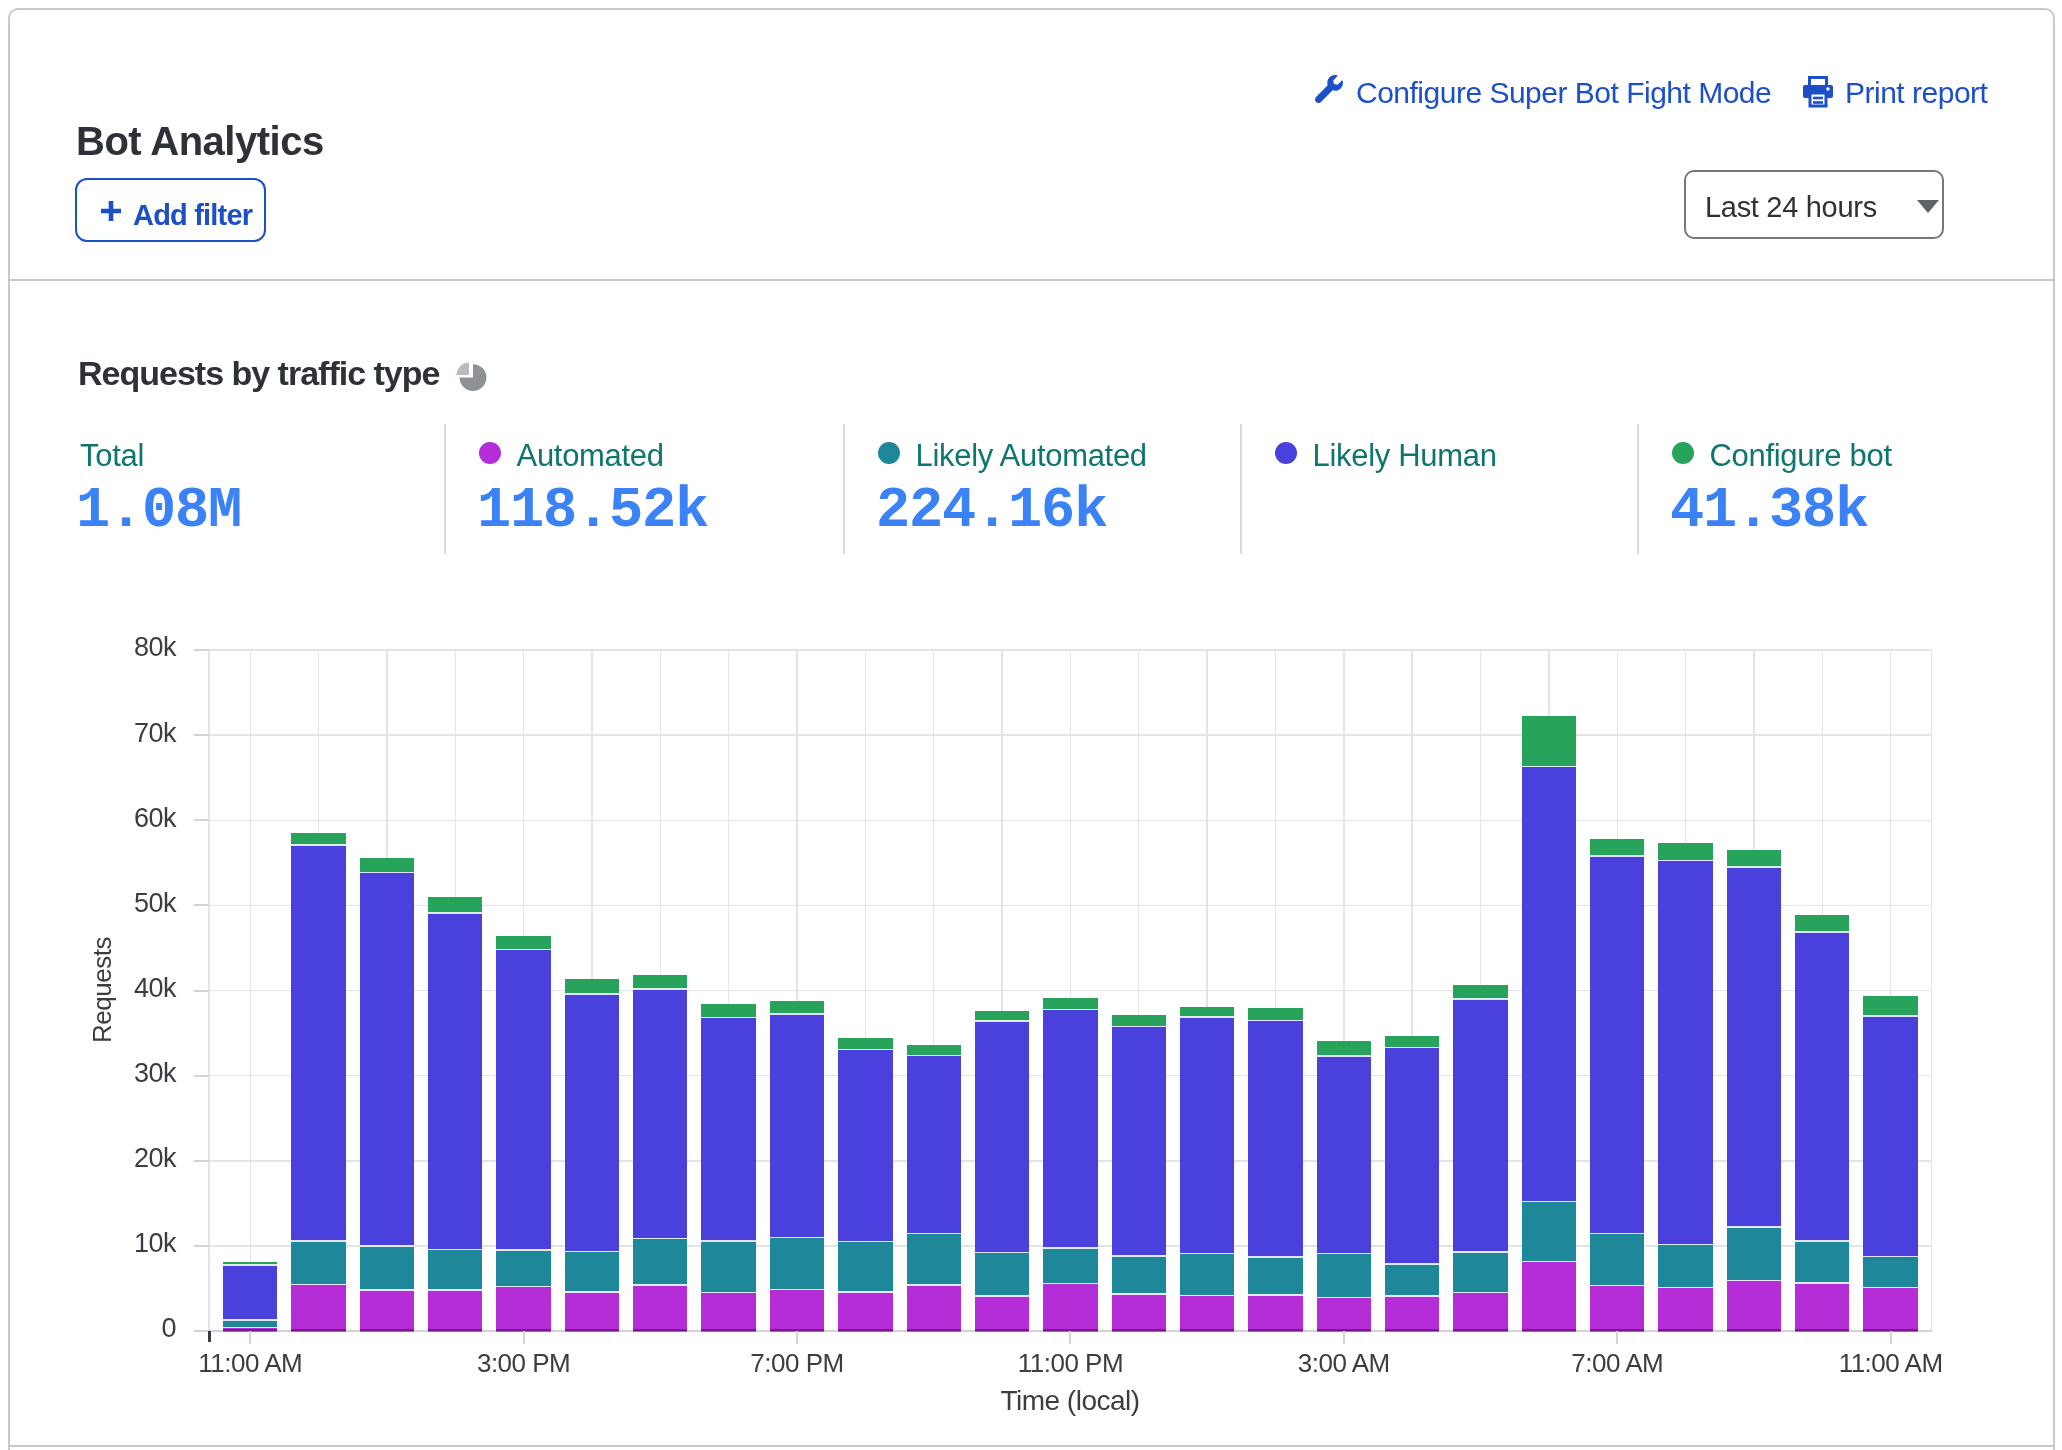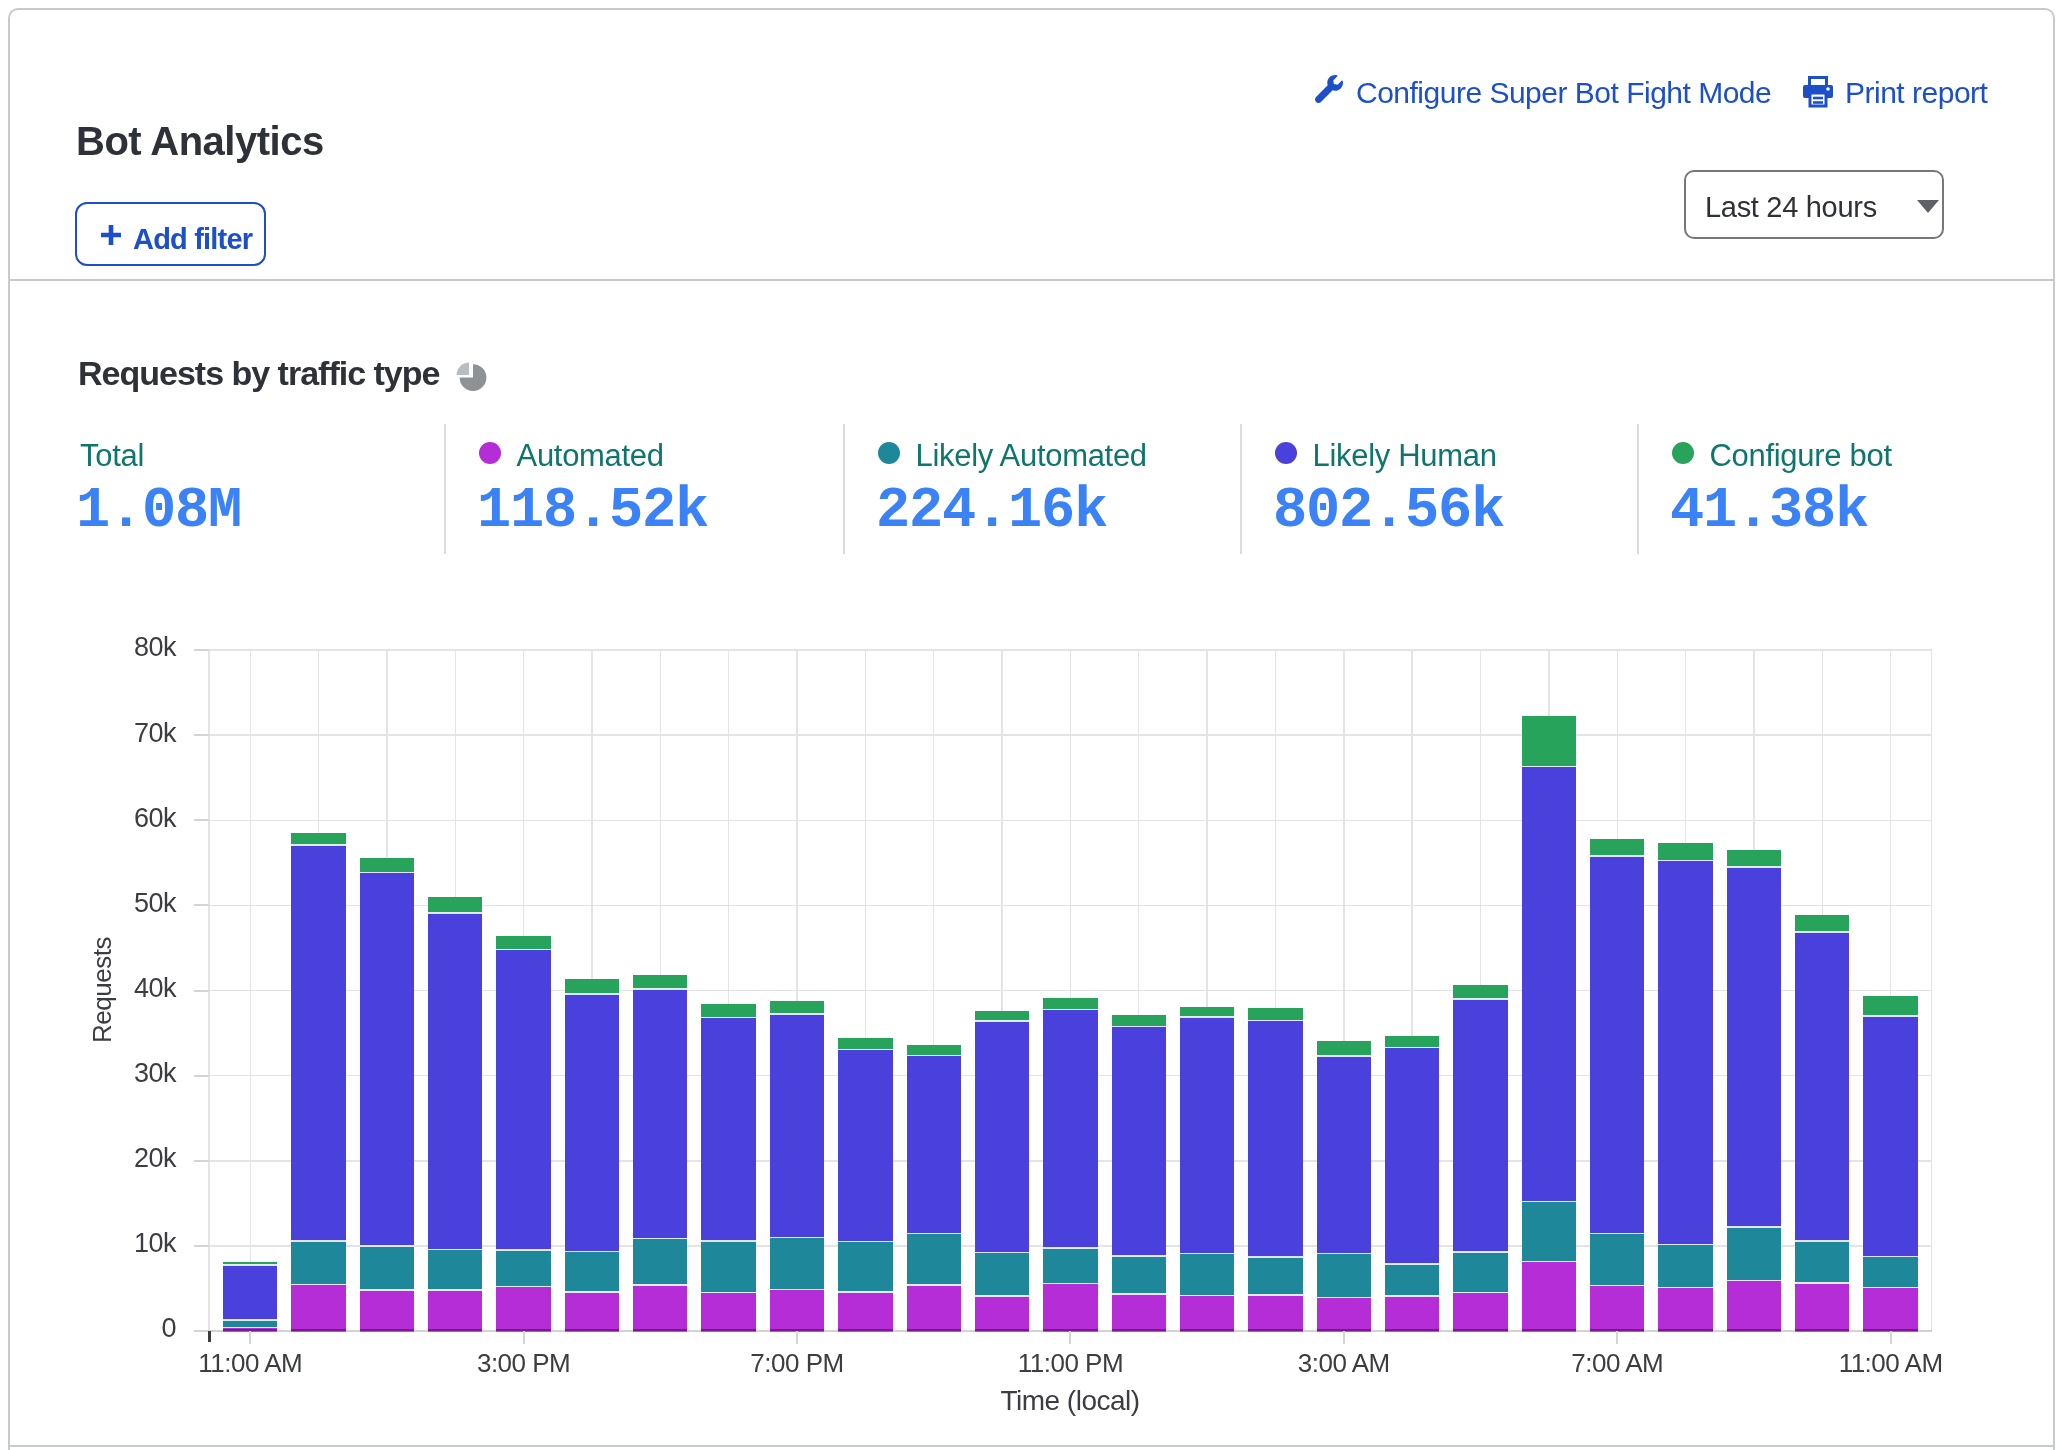--- a/index.html
+++ b/index.html
@@ -1,21 +1,21 @@
 <!DOCTYPE html>
 <html><head><meta charset="utf-8">
 <style>
 * { margin:0; padding:0; box-sizing:border-box; }
 html,body { width:2062px; height:1450px; background:#fff; font-family:"Liberation Sans", sans-serif; -webkit-font-smoothing:antialiased; }
 #stage { position:absolute; left:0; top:0; width:2062px; height:1450px; overflow:hidden; }
 .card { position:absolute; left:8px; top:8px; width:2047px; height:1600px; border:2px solid #c6c9ce; border-radius:10px; background:#fff; }
 .hdiv { position:absolute; left:9px; width:2045px; height:2px; background:#c6c9ce; }
 .title { position:absolute; left:76px; top:77px; font-size:40px; font-weight:700; color:#2e3138; letter-spacing:-0.5px;margin-top:42px; }
 .link { position:absolute; top:76px; font-size:30px; color:#1d4fc8; letter-spacing:-0.5px; }
-.btn { position:absolute; left:75px; top:178px; width:191px; height:64px; border:2.5px solid #1d4fc8; border-radius:12px;margin-top:24px; }
+.btn { position:absolute; left:75px; top:178px; width:191px; height:64px; border:2.5px solid #1d4fc8; border-radius:12px; }
 .btn .txt { position:absolute; left:56px; top:19px; font-size:29px; font-weight:700; color:#1d4fc8; letter-spacing:-0.8px; }
 .dd { position:absolute; left:1684px; top:170px; width:260px; height:69px; border:2px solid #74787e; border-radius:10px; }
 .dd .txt { position:absolute; left:19px; top:19px; font-size:29px; color:#2e3136; letter-spacing:-0.3px; }
 .dd .caret { position:absolute; left:231px; top:28px; width:0; height:0; border-left:11px solid transparent; border-right:11px solid transparent; border-top:13px solid #5e6268; }
 .sect { position:absolute; left:78px; top:354px; font-size:34px; font-weight:700; color:#2e3138; letter-spacing:-1px; }
 .sep { position:absolute; top:424px; width:2px; height:130px; background:#d9dbdf; }
 .dot { position:absolute; top:442px; width:22px; height:22px; border-radius:50%; }
 .slab { position:absolute; top:438px; font-size:31px; color:#0f766e; letter-spacing:-0.3px; }
 .sval { position:absolute; top:479px; font-size:57px; font-weight:700; color:#3b82f6; letter-spacing:-1.2px;font-family:Liberation Mono, monospace; }
 </style></head>
@@ -59,21 +59,20 @@
 <div class="dot" style="left:479px;background:#b52dd7"></div>
 <div class="slab" style="left:516.5px">Automated</div>
 <div class="sval" style="left:477px">118.52k</div>
 <div class="sep" style="left:843px"></div>
 <div class="dot" style="left:878px;background:#1f879a"></div>
 <div class="slab" style="left:915.5px">Likely Automated</div>
 <div class="sval" style="left:876px">224.16k</div>
 <div class="sep" style="left:1240px"></div>
 <div class="dot" style="left:1275px;background:#4a40dc"></div>
 <div class="slab" style="left:1312.5px">Likely Human</div>
-<div class="sval" style="left:1273px">802.56k</div>
 <div class="sep" style="left:1637px"></div>
 <div class="dot" style="left:1672px;background:#27a35c"></div>
 <div class="slab" style="left:1709.5px">Configure bot</div>
 <div class="sval" style="left:1670px">41.38k</div>
 
 <svg width="2062" height="850" viewBox="0 600 2062 850" style="position:absolute;left:0;top:600px;" shape-rendering="crispEdges">
 <line x1="209.0" y1="1331.0" x2="1931.75" y2="1331.0" stroke="#e4e4e6" stroke-width="1.4"></line>
 <line x1="209.0" y1="1245.9" x2="1931.75" y2="1245.9" stroke="#e4e4e6" stroke-width="1.4"></line>
 <line x1="209.0" y1="1160.8" x2="1931.75" y2="1160.8" stroke="#e4e4e6" stroke-width="1.4"></line>
 <line x1="209.0" y1="1075.6" x2="1931.75" y2="1075.6" stroke="#e4e4e6" stroke-width="1.4"></line>

